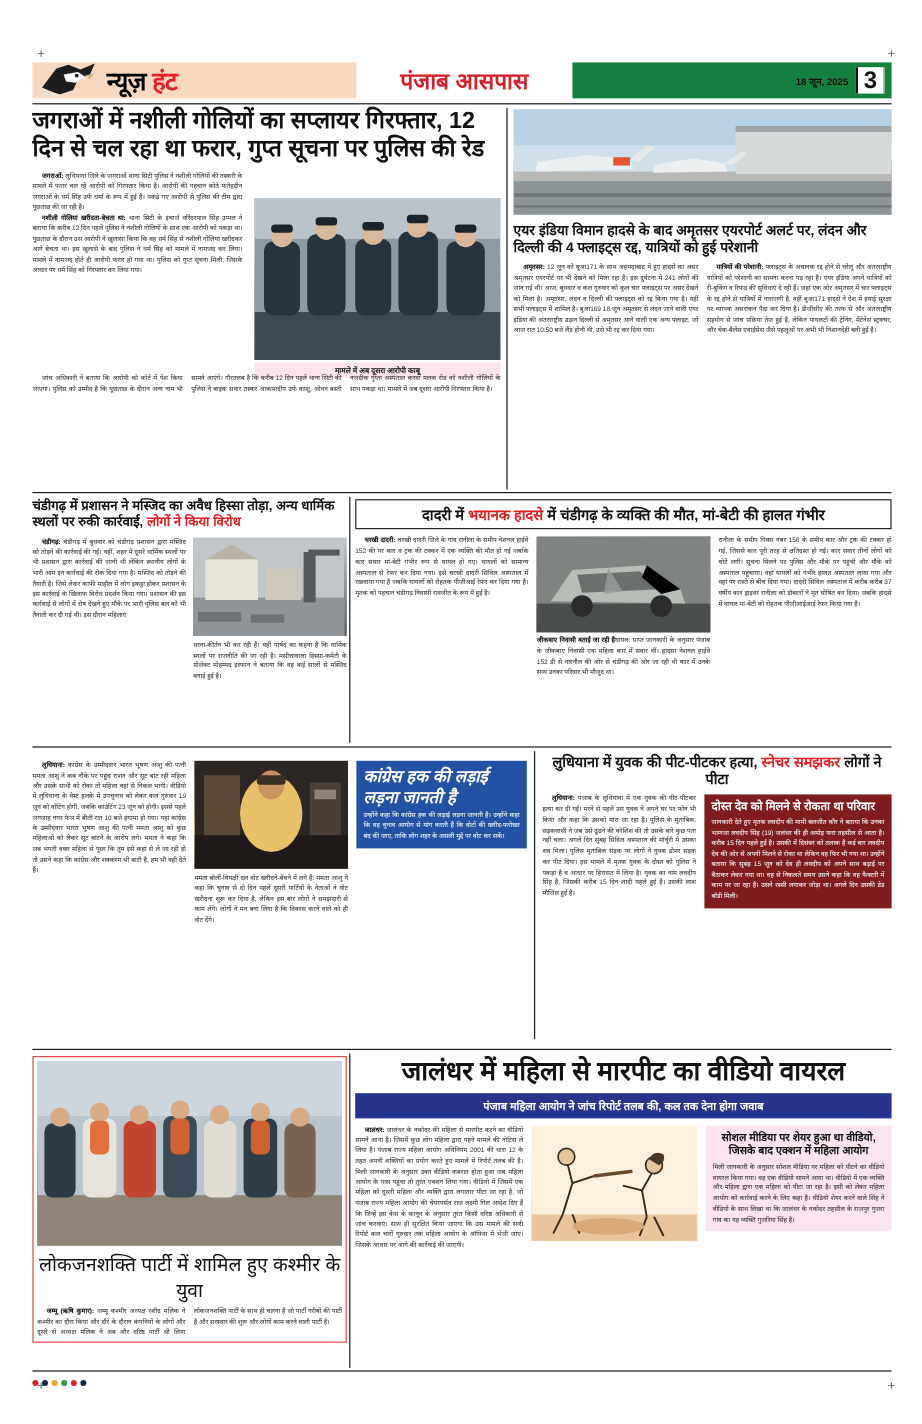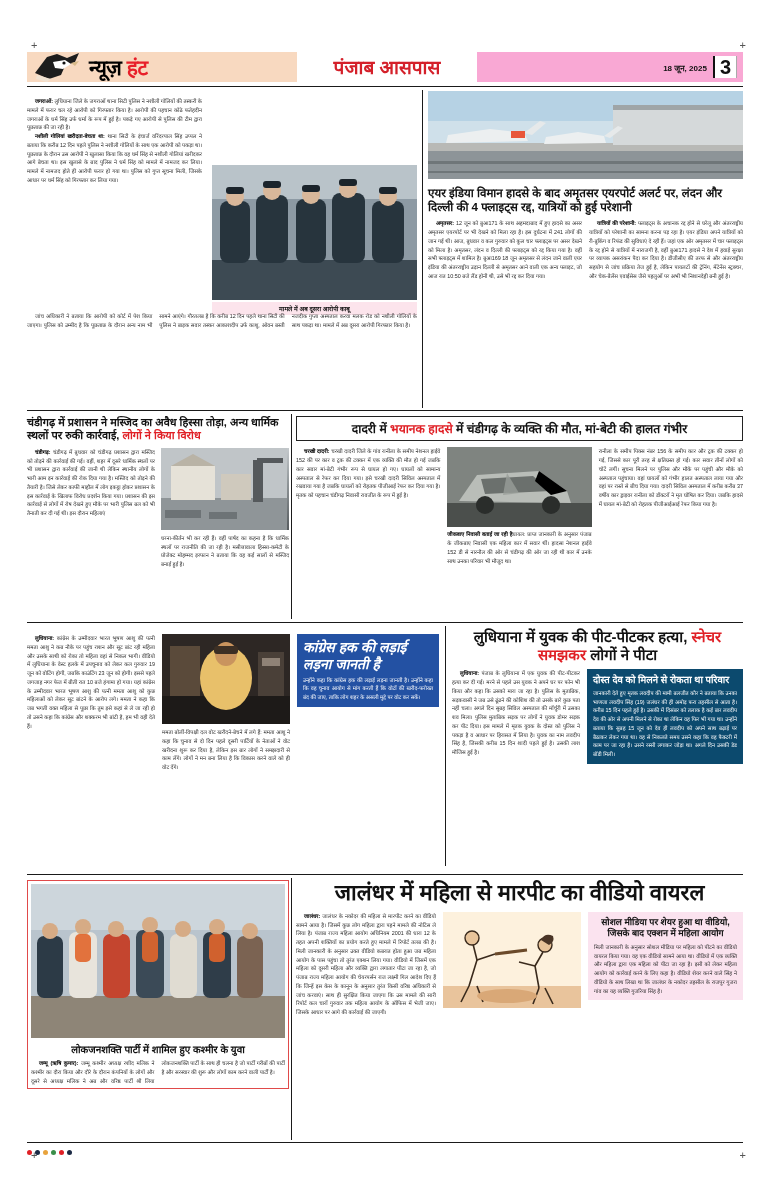--- a/index.html
+++ b/index.html
@@ -70,21 +70,21 @@
     flex: 0 0 180px;
     display: flex;
     align-items: center;
     justify-content: center;
     font-size: 19px;
     font-weight: bold;
     color: #d4202a;
     white-space: nowrap;
   }
   .mast-right {
-    background: #f9a8d4;
+    background: #15803d;
     flex: 1;
     display: flex;
     align-items: center;
     justify-content: flex-end;
     padding-right: 6px;
   }
   .mast-date {
     font-size: 8px;
     font-weight: bold;
     color: #111;
@@ -213,24 +213,24 @@
     padding: 6px 7px 6px 7px;
   }
   .a5 .hl { font-size: 15.2px; text-align: center; }
 
   
   .a6 {
     position: absolute;
     left: 452px; top: 628px;
     width: 291px;
   }
-  .a6 .hl { font-size: 15px; text-align: center; }
+  .a6 .hl { font-size: 12px; text-align: center; }
 
   .darkbox {
-    background: #0c4a6e;
+    background: #7f1d1d;
     color: #fff;
     padding: 5px 6px;
   }
   .darkbox .dh {
     font-size: 9.6px;
     font-weight: bold;
     line-height: 1.2;
     color: #fff;
   }
   .darkbox .dt {
@@ -279,22 +279,22 @@
   
   .a8 {
     position: absolute;
     left: 27px; top: 880px;
     width: 262px;
     border: 1px solid #e04a4a;
     padding: 3px;
   }
   .a8-photo { width: 100%; height: 154px; }
   .a8 .cap8 {
-    font-size: 10px;
-    font-weight: bold;
+    font-size: 16px;
+    font-weight: normal;
     text-align: center;
     padding: 4px 0 3px 0;
     color: #111;
   }
 
   
   .pinkbox {
     background: #fbe3ef;
     padding: 5px 6px;
   }
@@ -363,20 +363,21 @@
       <span class="mast-date">18 जून, 2025</span>
       <span class="mast-pageno">3</span>
     </div>
   </div>
 
   <div class="hrule" style="left:27px; top:86px; width:716px; height:1px;"></div>
 
   <div class="vrule" style="left:422px; top:90px; width:1px; height:318px;"></div>
 
   <div class="a1">
+    <div class="hl">जगराओं में नशीली गोलियों का सप्लायर गिरफ्तार, 12 दिन से चल रहा था फरार, गुप्त सूचना पर पुलिस की रेड</div>
 
     <div class="a1-body">
       <div class="a1-left body-text">
         <p style="text-indent:8px;"><b>जगराओं:</b><span> लुधियाना जिले के जगराओं थाना सिटी पुलिस ने नशीली गोलियों की तस्करी के मामले में फरार चल रहे आरोपी को गिरफ्तार किया है। आरोपी की पहचान कोठे फतेहदीन जगराओं के धर्म सिंह उर्फ धर्मा के रूप में हुई है। पकड़े गए आरोपी से पुलिस की टीम द्वारा पूछताछ की जा रही है।</span></p>
         <p style="text-indent:8px;"><b>नशीली गोलियां खरीदता-बेचता था:</b><span> थाना सिटी के इंचार्ज वरिंदरपाल सिंह उप्पल ने बताया कि करीब 12 दिन पहले पुलिस ने नशीली गोलियों के साथ एक आरोपी को पकड़ा था। पूछताछ के दौरान उस आरोपी ने खुलासा किया कि वह धर्म सिंह से नशीली गोलियां खरीदकर आगे बेचता था। इस खुलासे के बाद पुलिस ने धर्म सिंह को मामले में नामजद कर लिया। मामले में नामजद होते ही आरोपी फरार हो गया था। पुलिस को गुप्त सूचना मिली, जिसके आधार पर धर्म सिंह को गिरफ्तार कर लिया गया।</span></p>
       </div>
     </div>
 
     <div class="photo a1-photo ph-police">
       <svg width="205" height="135" viewBox="0 0 205 135" style="position:absolute;inset:0;">
@@ -591,20 +592,21 @@
       </svg>
     </div>
     <div class="cap8">लोकजनशक्ति पार्टी में शामिल हुए कश्मीर के युवा</div>
     <div class="body-text col2" style="text-indent:8px;"><b>जम्मू (ऋषि कुमार):</b><span> जम्मू कश्मीर अध्यक्ष रशीद मलिक ने कश्मीर का दौरा किया और दौरे के दौरान कंपनियों के लोगों और दूसरे से अध्यक्ष मलिक ने अब और वरिष्ठ पार्टी श्री लिया लोकजनशक्ति पार्टी के साथ ही चलना है जो पार्टी गरीबों की पार्टी है और सरस्वार की शुरू और लोगों काम करने वाली पार्टी है।</span></div>
   </div>
 
   <div class="vrule" style="left:291px; top:878px; width:1px; height:262px;"></div>
 
   <div class="a7">
     <div class="hl">जालंधर में महिला से मारपीट का वीडियो वायरल</div>
+    <div class="a7-sub">पंजाब महिला आयोग ने जांच रिपोर्ट तलब की, कल तक देना होगा जवाब</div>
 
     <div style="margin-top:6px; display:flex; gap:7px;">
       <div style="flex:0 0 140px;">
         <div class="body-text" style="text-indent:8px;"><b>जालंधर:</b><span> जालंधर के नकोदर की महिला से मारपीट करने का वीडियो सामने आया है। जिसमें कुछ लोग महिला द्वारा पहने मामले की नोटिस ले लिया है। पंजाब राज्य महिला आयोग अधिनियम 2001 की धारा 12 के तहत अपनी शक्तियों का प्रयोग करते हुए मामले में रिपोर्ट तलब की है। मिली जानकारी के अनुसार उक्त वीडियो कबरात होता हुआ जब महिला आयोग के पास पहुंचा तो तुरंत एक्शन लिया गया। वीडियो में जिसमें एक महिला को दूसरी महिला और व्यक्ति द्वारा लगातार पीटा जा रहा है, जो पंजाब राज्य महिला आयोग की चेयरपर्सन राज लक्ष्मी गिल आदेश दिए हैं कि जिन्हें इस केस के कानून के अनुसार तुरंत किसी वरिष्ठ अधिकारी से जांच करवाएं। साथ ही सुरक्षित किया जाएगा कि उस मामले की सारी रिपोर्ट कल चारों गुरुवार तक महिला आयोग के ऑफिस में भेजी जाए। जिसके आधार पर आगे की कार्रवाई की जाएगी।</span></div>
       </div>
       <div style="flex:0 0 138px;">
         <div class="photo ph-cartoon" style="width:100%; height:96px;">
           <svg width="138" height="96" viewBox="0 0 138 96" style="position:absolute;inset:0;">
             <rect width="138" height="96" fill="#fdf1dd"></rect>
             <rect x="0" y="74" width="138" height="22" fill="#e9c49c"></rect>

